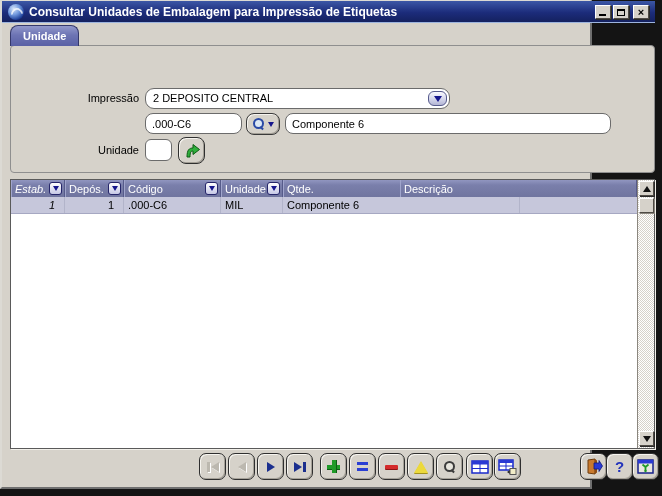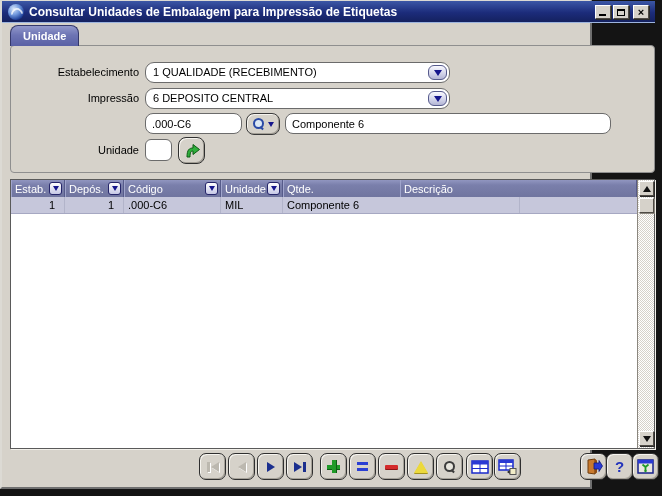--- a/index.html
+++ b/index.html
@@ -69,21 +69,21 @@
   .ghead { position:absolute; left:0; top:0; right:17px; height:17px; display:flex;
     background:linear-gradient(180deg,#9196c0 0%,#7a7fab 30%,#70759f 100%); }
   .hcell { display:flex; align-items:center; padding:0 2px 0 4px; color:#fff; font-size:11px;
     border-right:1px solid #565b8a; box-shadow:inset 1px 0 0 #a0a5cc; white-space:nowrap; overflow:hidden; }
   .sortbtn { margin-left:auto; width:13px; height:13px; border-radius:3px; border:1px solid #26266a;
     background:linear-gradient(180deg,#ffffff,#c6c8e6); display:flex; align-items:center; justify-content:center; flex:none; }
   .sortbtn .tri-down { border-left-width:3px; border-right-width:3px; border-top-width:5px; }
   .grow { position:absolute; left:0; top:17px; right:17px; height:17px; background:#c6c7db; display:flex;
     border-bottom:1px solid #a6a8c2; }
   .gcell { font-size:11px; color:#000; line-height:16px; padding:0 4px; border-right:1px solid #b2b4ca; white-space:nowrap; overflow:hidden; }
-  .c0{width:54px;flex:none;} .c1{width:59px;flex:none;} .c2{width:97px;flex:none;}
+  .c0{width:54px;flex:none;font-style:italic;} .c1{width:59px;flex:none;} .c2{width:97px;flex:none;}
   .c3{width:62px;flex:none;} .c4{width:237px;flex:none;} .c5{flex:1;}
   .ar{text-align:right;} .ar.pad{padding-right:9px;}
 
   
   .vsb { position:absolute; right:0; top:0; width:17px; bottom:0;
     background-color:#d6d2ca;
     background-image:linear-gradient(45deg,#fff 25%,transparent 25%,transparent 75%,#fff 75%),
                      linear-gradient(45deg,#fff 25%,transparent 25%,transparent 75%,#fff 75%);
     background-size:2px 2px; background-position:0 0,1px 1px; border-left:1px solid #8a867e; }
   .sbtn { position:absolute; left:1px; width:15px; height:15px; background:#d6d2ca;
@@ -135,34 +135,25 @@
           <span class="glyph-max"></span>
         </div>
       <div class="wbtn close">×</div>
     </div>
   </div>
 
   <div class="tab">Unidade</div>
 
   <div class="panel">
 
-    <div class="frow" style="top:16px;">
-      <div class="flabel">Estabelecimento</div>
-      <div class="combo" style="left:134px; top:0; width:305px;">
-        <span>1 QUALIDADE (RECEBIMENTO)</span>
-        <span class="combo-btn">
-            <span class="tri-down"></span>
-          </span>
-      </div>
-    </div>
 
     <div class="frow" style="top:42px;">
       <div class="flabel">Impressão</div>
       <div class="combo" style="left:134px; top:0; width:305px;">
-        <span>6 DEPOSITO CENTRAL</span>
+        <span>2 DEPOSITO CENTRAL</span>
         <span class="combo-btn">
             <span class="tri-down"></span>
           </span>
       </div>
     </div>
 
     <div class="frow" style="top:67px;">
       <input class="tinput" style="left: 134px; top: 0px; width: 97px;" value=".000-C6">
       <div class="splitbtn" style="left:235px; top:0;">
         <span class="mag"></span>

